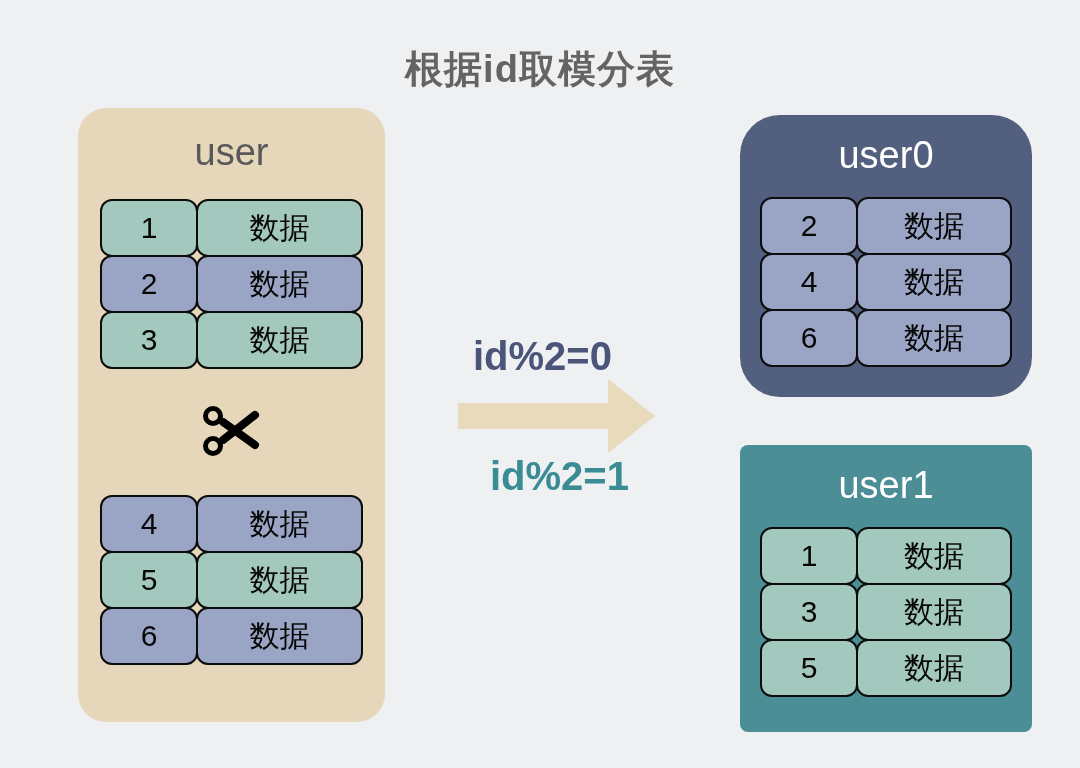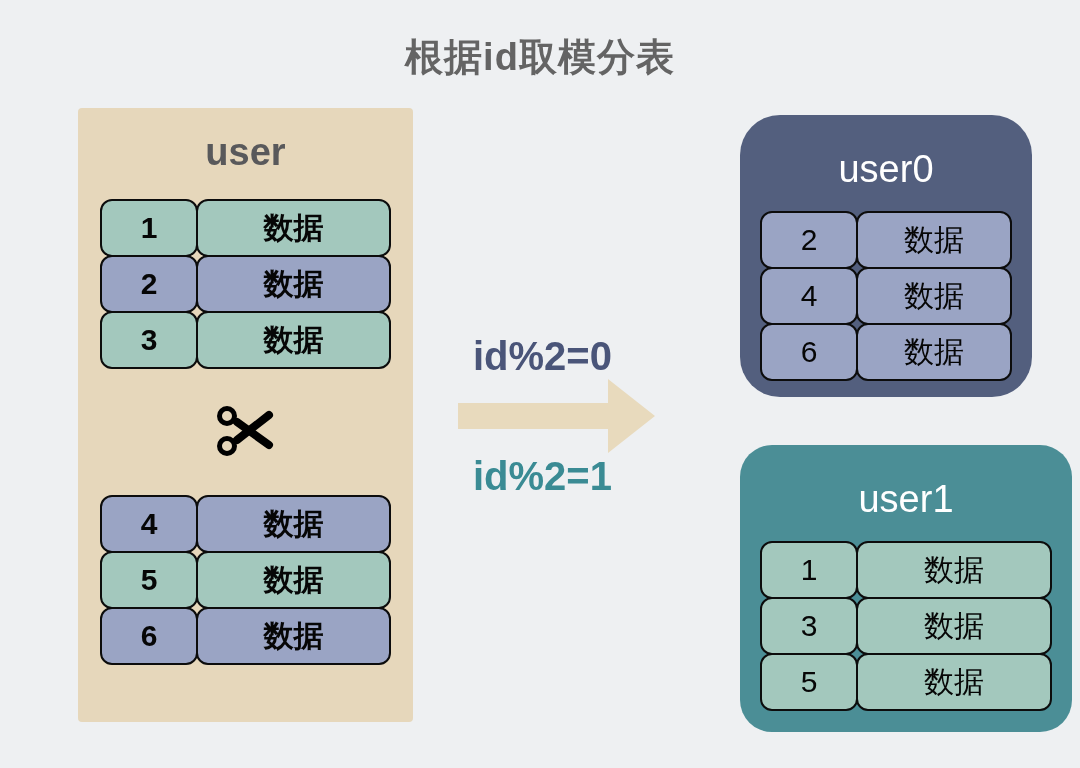--- a/index.html
+++ b/index.html
@@ -5,45 +5,45 @@
   html,body{margin:0;padding:0;}
   body{
     width:1080px;height:768px;
     background:var(--bg,#eef0f2);
     font-family:"Liberation Sans","DejaVu Sans",sans-serif;
     overflow:hidden;
   }
   .canvas{position:relative;width:1080px;height:768px;}
 
   .diagram-title{
-    position:absolute;top:32px;left:0;right:0;margin:0;
+    position:absolute;top:44px;left:0;right:0;margin:0;
     text-align:center;font-size:38px;font-weight:bold;
     color:var(--title-gray,#646464);letter-spacing:1px;
   }
 
   .panel{position:absolute;box-sizing:border-box;}
   .panel-source{
-    left:78px;top:108px;width:335px;height:614px;
-    background:var(--panel-tan,#e6d7bb);border-radius:4px;font-weight:bold;
+    left:78px;top:108px;width:307px;height:614px;
+    background:var(--panel-tan,#e6d7bb);border-radius:28px;
   }
   .panel-shard0{
     left:740px;top:115px;width:292px;height:282px;
     background:var(--shard0-bg,#535f7e);border-radius:40px;
   }
   .panel-shard1{
-    left:740px;top:445px;width:332px;height:287px;
-    background:var(--shard1-bg,#4b8e96);border-radius:32px;
+    left:740px;top:445px;width:292px;height:287px;
+    background:var(--shard1-bg,#4b8e96);border-radius:8px;
   }
 
   .panel-title{
     text-align:center;font-size:38px;line-height:44px;margin-top:22px;
   }
   .panel-source .panel-title{color:var(--table-name-gray,#59595b);}
   .panel-shard0 .panel-title,
-  .panel-shard1 .panel-title{color:var(--shard-title,#ffffff);margin-top:32px;}
+  .panel-shard1 .panel-title{color:var(--shard-title,#ffffff);margin-top:18px;}
 
   .rows{padding:0 22px;}
   .panel-source .rows-top{margin-top:25px;}
   .panel-shard0 .rows,.panel-shard1 .rows{margin-top:20px;padding:0 20px;}
 
   .row{display:flex;height:58px;margin-bottom:-2px;}
   .cell{
     box-sizing:border-box;
     border:2.5px solid var(--cell-border,#0c0c0c);
     border-radius:12px;
@@ -56,21 +56,21 @@
   .c-blue{background:var(--cell-blue,#9aa4c4);}
 
   .scissors-wrap{
     height:128px;display:flex;align-items:center;justify-content:center;
   }
 
   .mid-label{
     position:absolute;width:210px;font-size:40px;font-weight:bold;
   }
   .label-even{left:473px;top:334px;color:var(--label-even,#4a5579);}
-  .label-odd{left:473px;top:454px;color:var(--label-odd,#3a8b94);}
+  .label-odd{left:490px;top:454px;color:var(--label-odd,#3a8b94);}
   .arrow-svg{position:absolute;left:458px;top:379px;}
   .arrow-svg polygon{fill:var(--arrow-fill,#e8dabd);}
 
   .watermark{
     position:absolute;right:16px;bottom:6px;
     color:var(--watermark-red,#fb1b1b);
     font-size:20px;
     font-family:"Liberation Serif","DejaVu Serif",serif;
   }
 </style>

